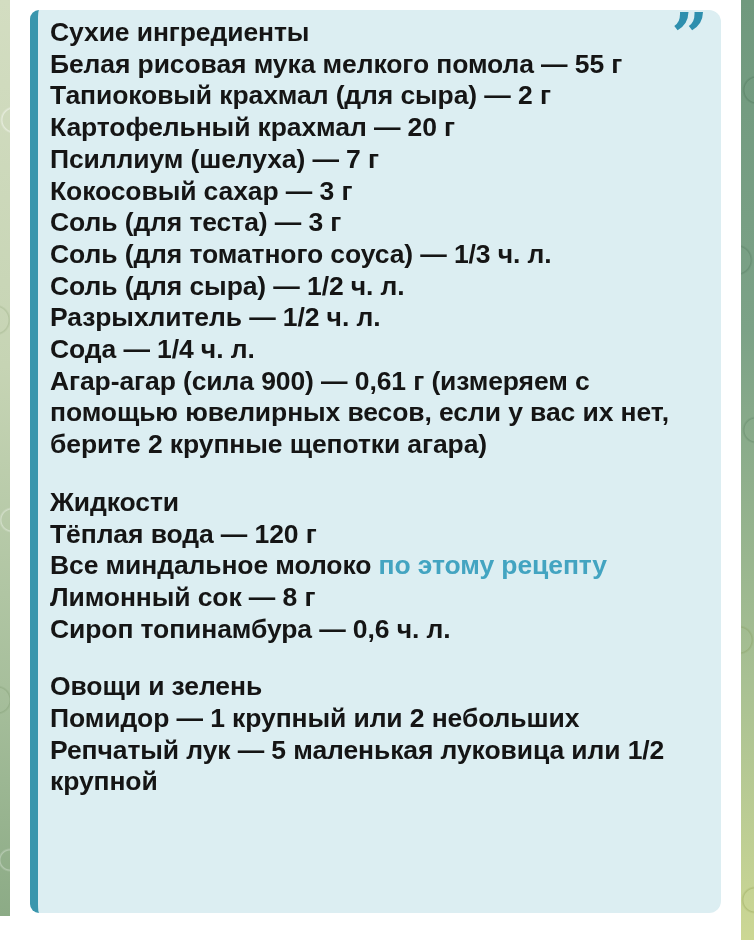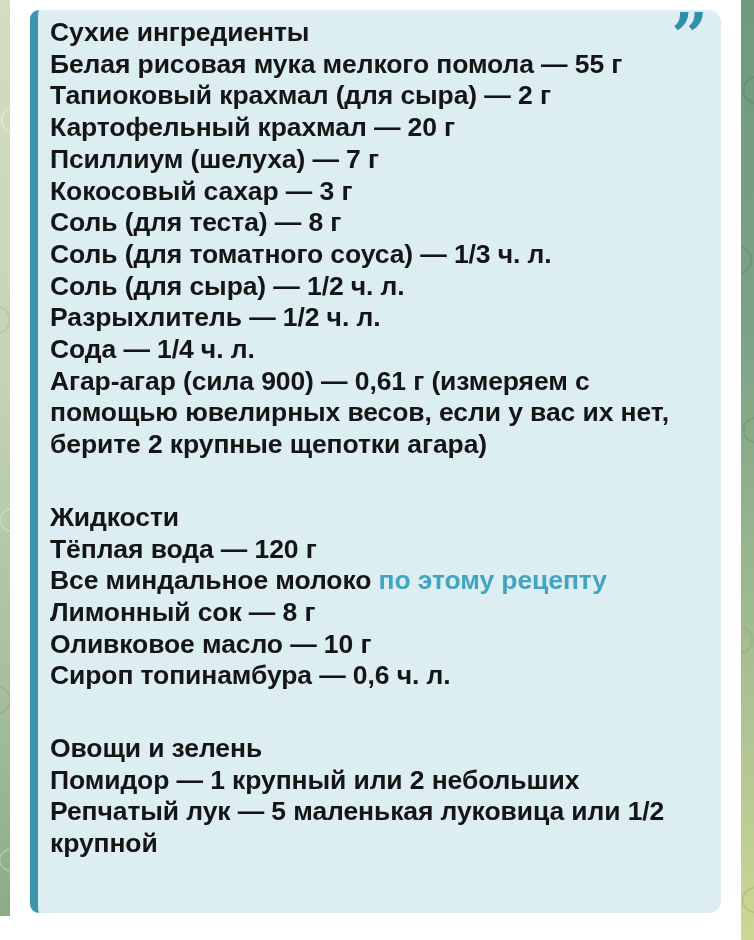--- a/index.html
+++ b/index.html
@@ -45,21 +45,21 @@
     overflow:hidden;
     cursor:pointer;
   }
   .line{
     font-size:26.5px;
     line-height:31.7px;
     color:var(--text);
     letter-spacing:-0.1px;
     font-weight:bold;
   }
-  .section + .section{margin-top:41px;}
+  .section + .section{margin-top:26px;}
   a.inline-link{
     color:var(--link);
     text-decoration:none;
     cursor:pointer;
   }
   .quote-icon{
     position:absolute;
     top:0px;right:13px;
     font-family:"DejaVu Serif",serif;
     font-weight:bold;
@@ -82,34 +82,33 @@
 
     <span class="quote-icon">”</span>
 
     <div class="section">
       <div class="line">Сухие ингредиенты</div>
       <div class="line">Белая рисовая мука мелкого помола — 55 г</div>
       <div class="line">Тапиоковый крахмал (для сыра) — 2 г</div>
       <div class="line">Картофельный крахмал — 20 г</div>
       <div class="line">Псиллиум (шелуха) — 7 г</div>
       <div class="line">Кокосовый сахар — 3 г</div>
-      <div class="line">Соль (для теста) — 8 г</div>
+      <div class="line">Соль (для теста) — 3 г</div>
       <div class="line">Соль (для томатного соуса) — 1/3 ч. л.</div>
       <div class="line">Соль (для сыра) — 1/2 ч. л.</div>
       <div class="line">Разрыхлитель — 1/2 ч. л.</div>
       <div class="line">Сода — 1/4 ч. л.</div>
       <div class="line">Агар-агар (сила 900) — 0,61 г (измеряем с помощью ювелирных весов, если у вас их нет, берите 2 крупные щепотки агара)</div>
     </div>
 
     <div class="section">
       <div class="line">Жидкости</div>
       <div class="line">Тёплая вода — 120 г</div>
       <div class="line"><span>Все миндальное молоко </span><a class="inline-link">по этому рецепту</a></div>
       <div class="line">Лимонный сок — 8 г</div>
-      <div class="line">Оливковое масло — 10 г</div>
       <div class="line">Сироп топинамбура — 0,6 ч. л.</div>
     </div>
 
     <div class="section">
       <div class="line">Овощи и зелень</div>
       <div class="line">Помидор — 1 крупный или 2 небольших</div>
       <div class="line">Репчатый лук — 5 маленькая луковица или 1/2 крупной</div>
     </div>
 
   </div>

